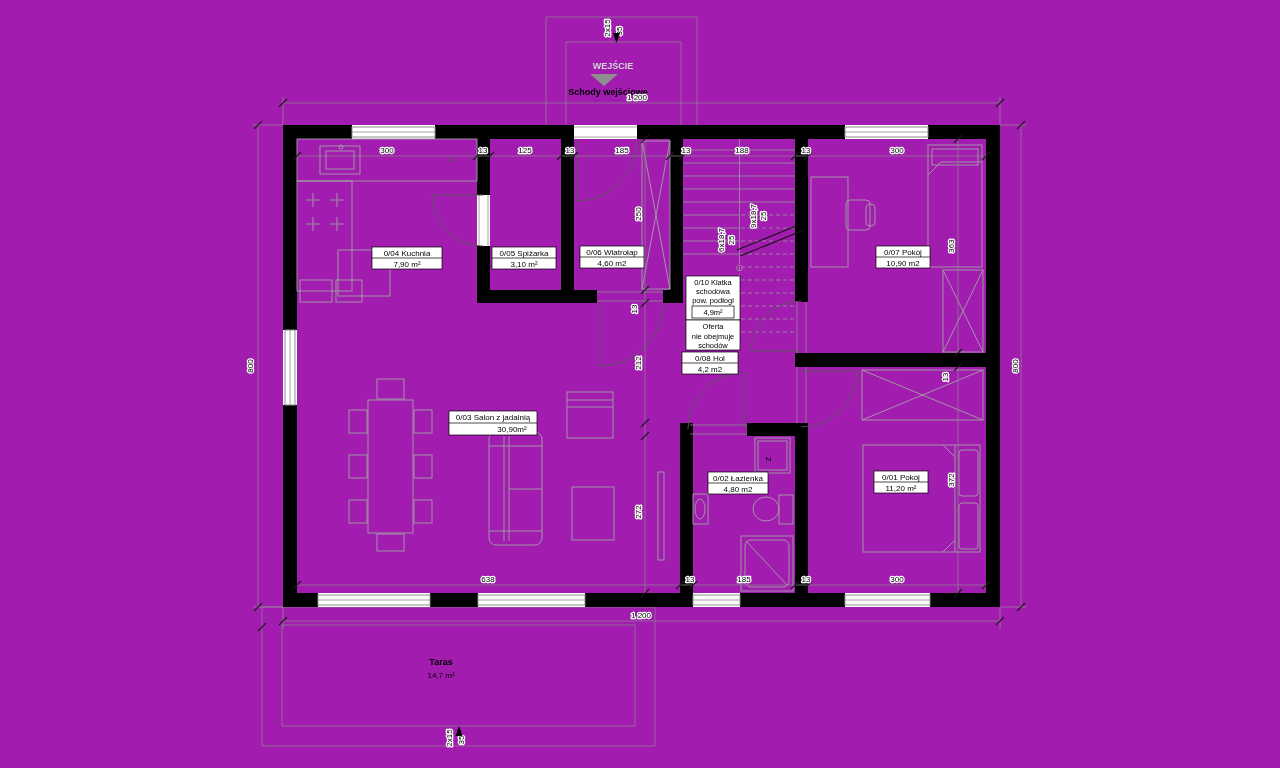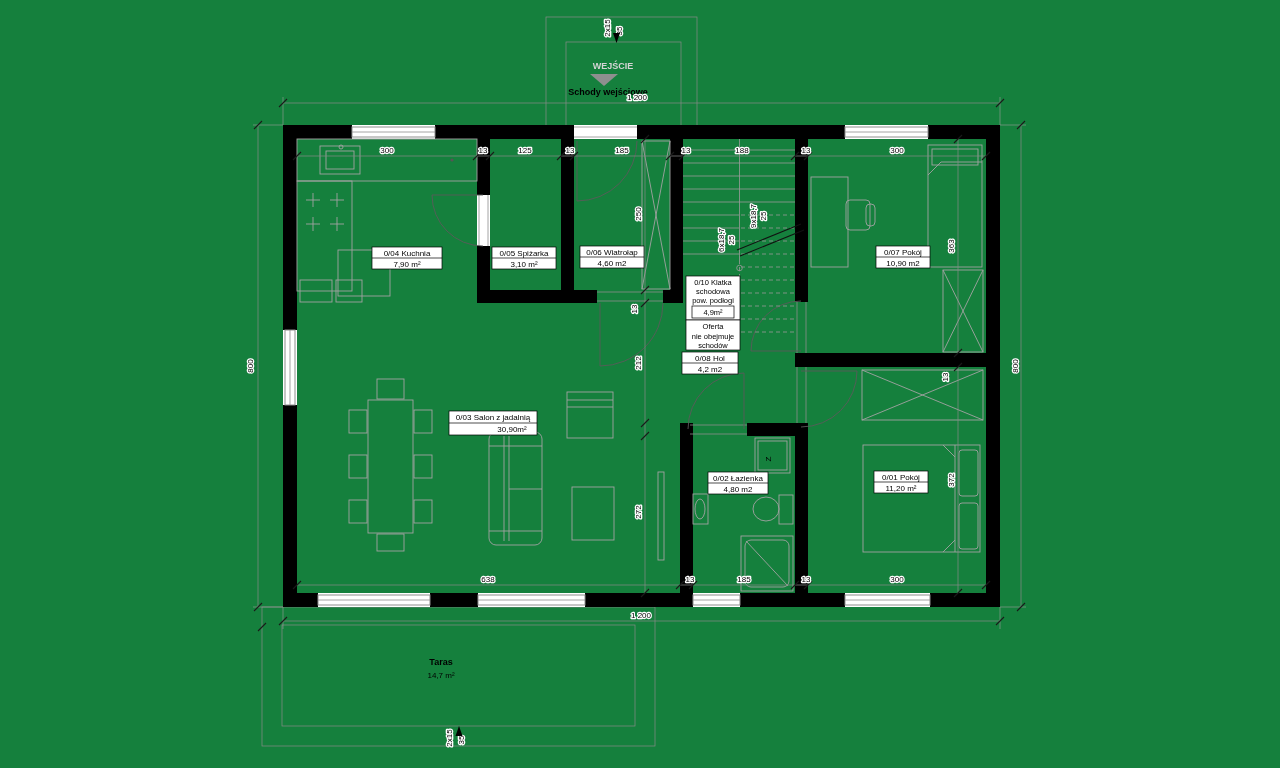--- a/index.html
+++ b/index.html
@@ -1,16 +1,16 @@
 <!DOCTYPE html>
 <html><head>
 <meta charset="utf-8">
 <style>
   html,body{margin:0;padding:0;background:#fff;}
-  .canvas{position:relative;width:1280px;height:768px;background:#15803d;overflow:hidden;
+  .canvas{position:relative;width:1280px;height:768px;background:#a21caf;overflow:hidden;
           font-family:"Liberation Sans",sans-serif;}
   svg{display:block;}
   .wall{fill:#000;stroke:none;}
   .opening{fill:#fff;stroke:none;}
   .thin{stroke:#8a8a8a;stroke-width:0.7;fill:none;}
   .ext{stroke:#9a9a9a;stroke-width:0.6;fill:none;}
   .tick{stroke:#1a1a1a;stroke-width:1.1;}
   .win{fill:#fff;stroke:#8e8e8e;stroke-width:1;}
   .winl{stroke:#8e8e8e;stroke-width:0.8;fill:none;}
   .door{fill:none;stroke:#5a5a5a;stroke-width:0.9;}

